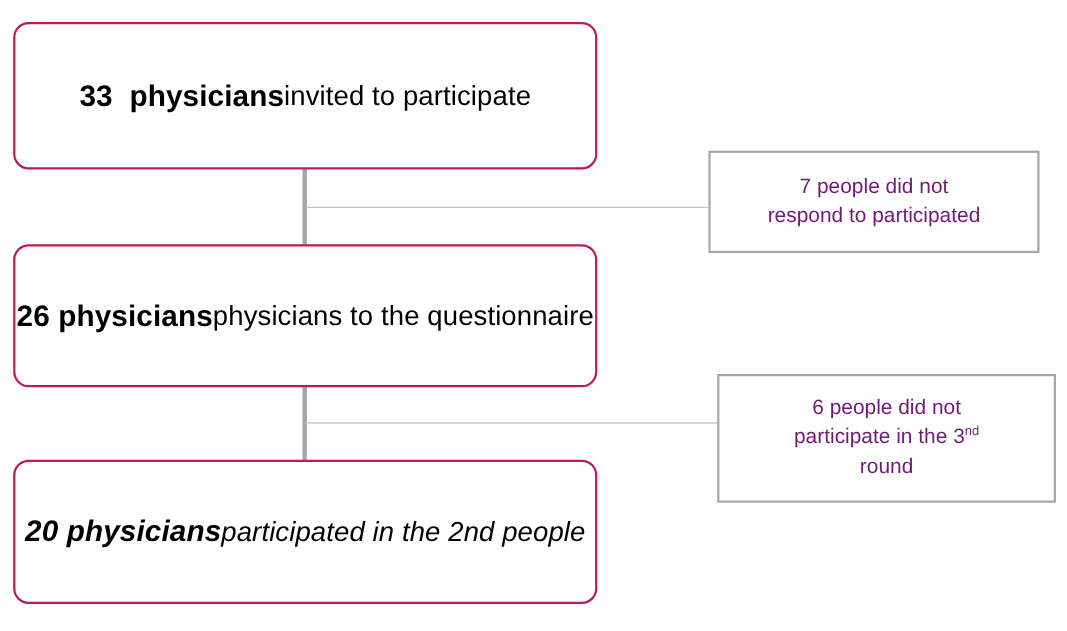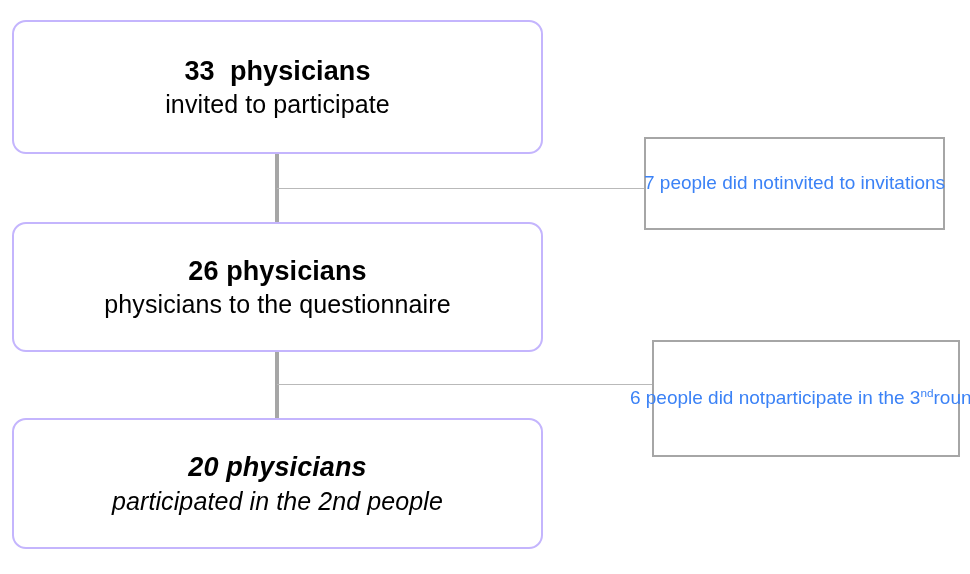--- a/index.html
+++ b/index.html
@@ -18,24 +18,23 @@
     height: 574px;
     background: #ffffff;
     overflow: hidden;
   }
 
   
   .flow-box {
     position: absolute;
     box-sizing: border-box;
     background: #ffffff;
-    border: 2px solid #c4b5fd;
+    border: 2px solid #be185d;
     border-radius: 14px;
     display: flex;
-    flex-direction: column;
     align-items: center;
     justify-content: center;
     text-align: center;
     color: #000000;
     z-index: 3;
   }
   .flow-line-1 {
     font-size: 27px;
     font-weight: bold;
     line-height: 1.28;
@@ -55,25 +54,25 @@
   #box-round2    { left: 12px;  top: 418px; width: 531px; height: 131px; font-style: italic; }
 
   
   .note-box {
     position: absolute;
     box-sizing: border-box;
     background: #ffffff;
     border: 2px solid #a6a6a6;
     border-radius: 0;
     display: flex;
-    flex-direction: row;
+    flex-direction: column;
     align-items: center;
     justify-content: center;
     text-align: center;
-    color: #3b82f6;
+    color: #701a75;
     font-size: 19px;
     font-weight: normal;
     line-height: 1.42;
     z-index: 3;
   }
   .note-line { white-space: pre; display: block; }
   .note-line sup {
     font-size: 0.62em;
     vertical-align: super;
     line-height: 0;
@@ -121,21 +120,21 @@
     <span class="flow-line-2">physicians to the questionnaire</span>
   </div>
 
   <div class="flow-box" id="box-round2">
     <span class="flow-line-1">20 physicians</span>
     <span class="flow-line-2">participated in the 2nd people</span>
   </div>
 
   <div class="note-box" id="note-nonresponders">
     <span class="note-line">7 people did not</span>
-    <span class="note-line">invited to invitations</span>
+    <span class="note-line">respond to participated</span>
   </div>
 
   <div class="note-box" id="note-nonround2">
     <span class="note-line">6 people did not</span>
     <span class="note-line"><span>participate in the 3</span><sup>nd</sup></span>
     <span class="note-line">round</span>
   </div>
 
 </div>
 

